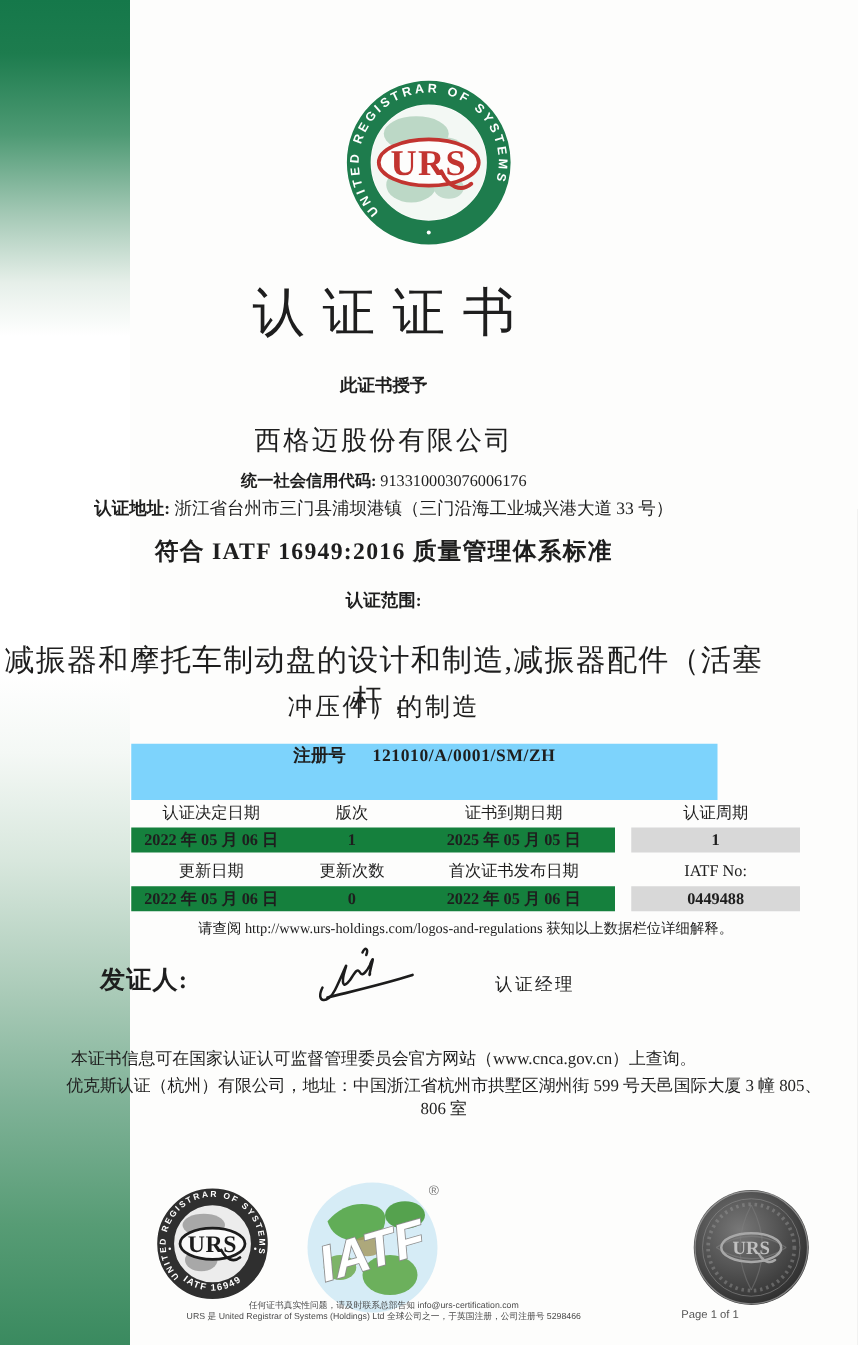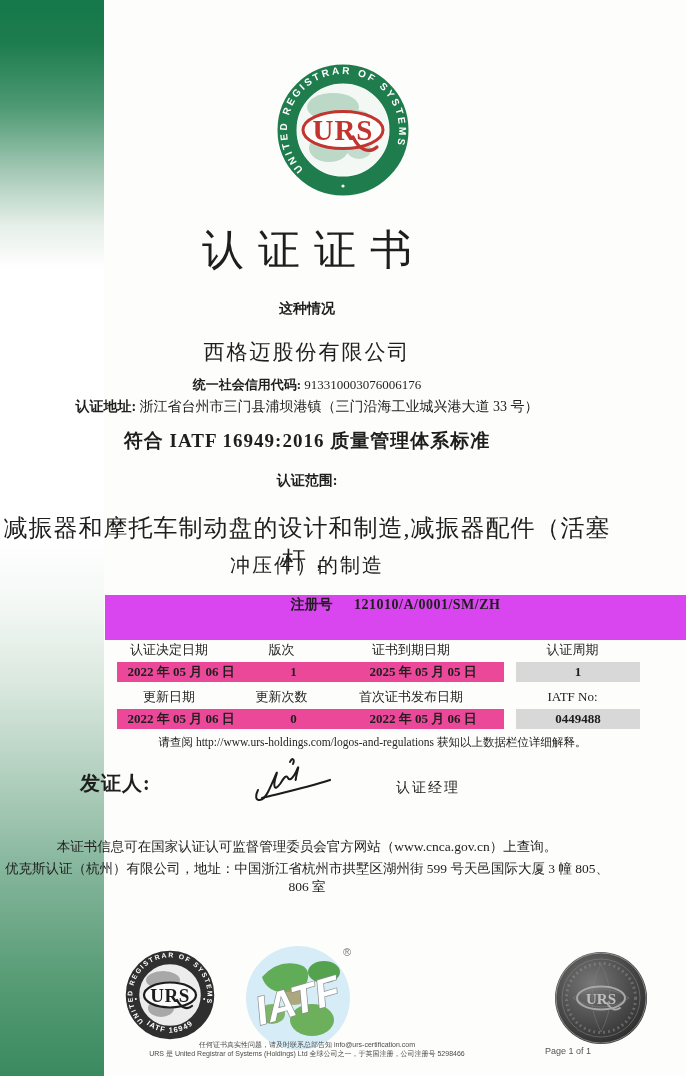--- a/index.html
+++ b/index.html
@@ -22,44 +22,44 @@
   .company { top:338px; font-size:21px; letter-spacing:2px; }
   .credit { top:376px; font-size:13px; }
   .credit .lbl { font-weight:700; }
   .address { top:398px; font-size:14px; }
   .address .lbl { font-weight:700; }
   .standard { top:428px; font-size:19px; font-weight:700; letter-spacing:1px; }
   .scope-label { top:472px; font-size:14px; font-weight:700; }
   .scope1 { top:512px; font-size:24px; letter-spacing:1px; }
   .scope2 { top:552px; font-size:20px; letter-spacing:2px; }
   .reg-box {
-    position:absolute; left:105px; top:595px; width:581px; height:45px;
-    background:#d946ef; text-align:center;
+    position:absolute; left:105px; top:595px; width:469px; height:45px;
+    background:#7dd3fc; text-align:center;
   }
   .reg-line { font-size:14px; font-weight:700; padding-top:1px; }
   .reg-line .num { margin-left:18px; letter-spacing:.5px; }
   .reg-note { font-size:7.2px; line-height:9.5px; color:#2a2a2a; padding:1px 4px 0 4px; }
   .cert-table { position:absolute; left:105px; top:641px; width:535px;
     font-size:13px; }
   .t-row { display:flex; height:18px; line-height:18px; }
   .t-row.values { height:20px; line-height:20px; font-weight:700; margin-top:3px; margin-bottom:6px; }
   .band3 { display:flex; width:387px; }
-  .values .band3 { background:#ec4899;margin-left:12px; }
+  .values .band3 { background:#15803d; }
   .c1 { width:128px; text-align:center; }
   .c2 { width:97px;  text-align:center; }
   .c3 { width:162px; text-align:center; }
   .tgap { width:13px; }
   .c4 { width:135px; text-align:center; }
   .values .c4 { background:#d8d8d8; }
   .url-note { margin-top:6px; text-align:center; font-size:11.5px; font-weight:400; }
   .issuer-label { position:absolute; left:80px; top:770px; font-size:20px; font-weight:700; letter-spacing:1px; }
   .signature { position:absolute; left:246px; top:746px; width:100px; height:60px; }
   .issuer-role { position:absolute; left:396px; top:779px; font-size:14px; letter-spacing:2px;text-align:center; }
   .cnca { top:838px; font-size:13.5px; }
-  .issuer-company { top:860px; font-size:13.5px; }
+  .issuer-company { top:860px; font-size:13.5px;margin-left:48px; }
   .logo-bw   { position:absolute; left:123px; top:948px; width:94px;  height:94px; }
   .logo-iatf { position:absolute; left:242px; top:942px; width:112px; height:112px; }
   .logo-seal { position:absolute; left:553px; top:950px; width:96px;  height:96px; }
   .tiny-footer { top:1041px; font-size:7px; line-height:8.5px; color:#4a4a4a;
     font-family:"Liberation Sans","DejaVu Sans",sans-serif; }
   .page-num { position:absolute; left:545px; top:1046px; font-size:9px; color:#555;
     font-family:"Liberation Sans","DejaVu Sans",sans-serif; }
   .ring-text { font-family:"Liberation Sans","DejaVu Sans",sans-serif; font-weight:700; fill:#ffffff; }
   .urs-word { font-family:"Liberation Serif","DejaVu Serif",serif; font-weight:700; }
 </style>
@@ -86,21 +86,21 @@
       </text>
       <circle cx="70" cy="126" r="1.6" fill="#ffffff"></circle>
       <ellipse cx="70" cy="70" rx="40" ry="18.5" fill="#fdfdfc" stroke="#c23430" stroke-width="3"></ellipse>
       <path d="M 80,77 C 86,90 96,94 104,87" stroke="#c23430" stroke-width="3.2" fill="none" stroke-linecap="round"></path>
       <text class="urs-word" x="70" y="80" text-anchor="middle" font-size="29" fill="#c23430" letter-spacing="1">URS</text>
     </svg>
   </div>
 
   <h1 class="abs title">认证证书</h1>
 
-  <div class="abs awarded">这种情况</div>
+  <div class="abs awarded">此证书授予</div>
 
   <div class="abs company">西格迈股份有限公司</div>
 
   <div class="abs credit">
     <span class="lbl">统一社会信用代码:</span>
     <span>913310003076006176</span>
   </div>
 
   <div class="abs address">
     <span class="lbl">认证地址:</span>

